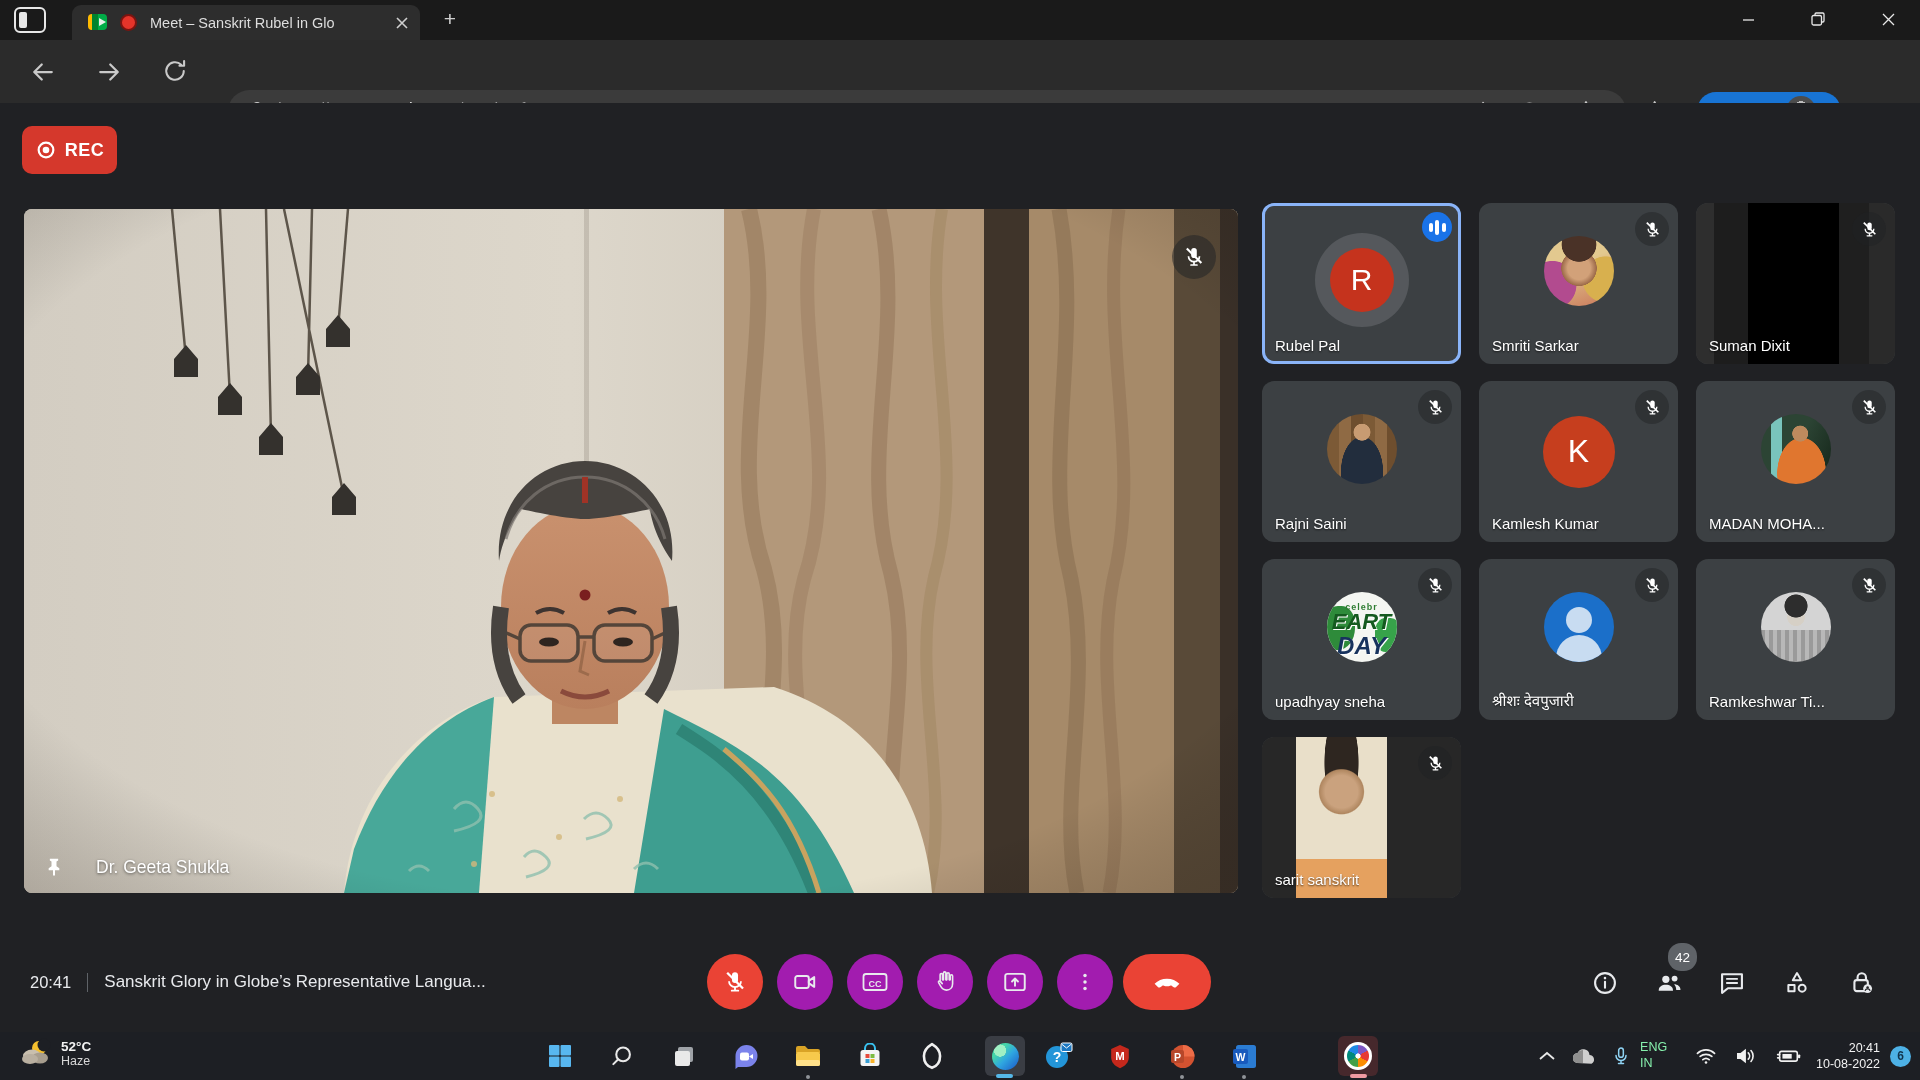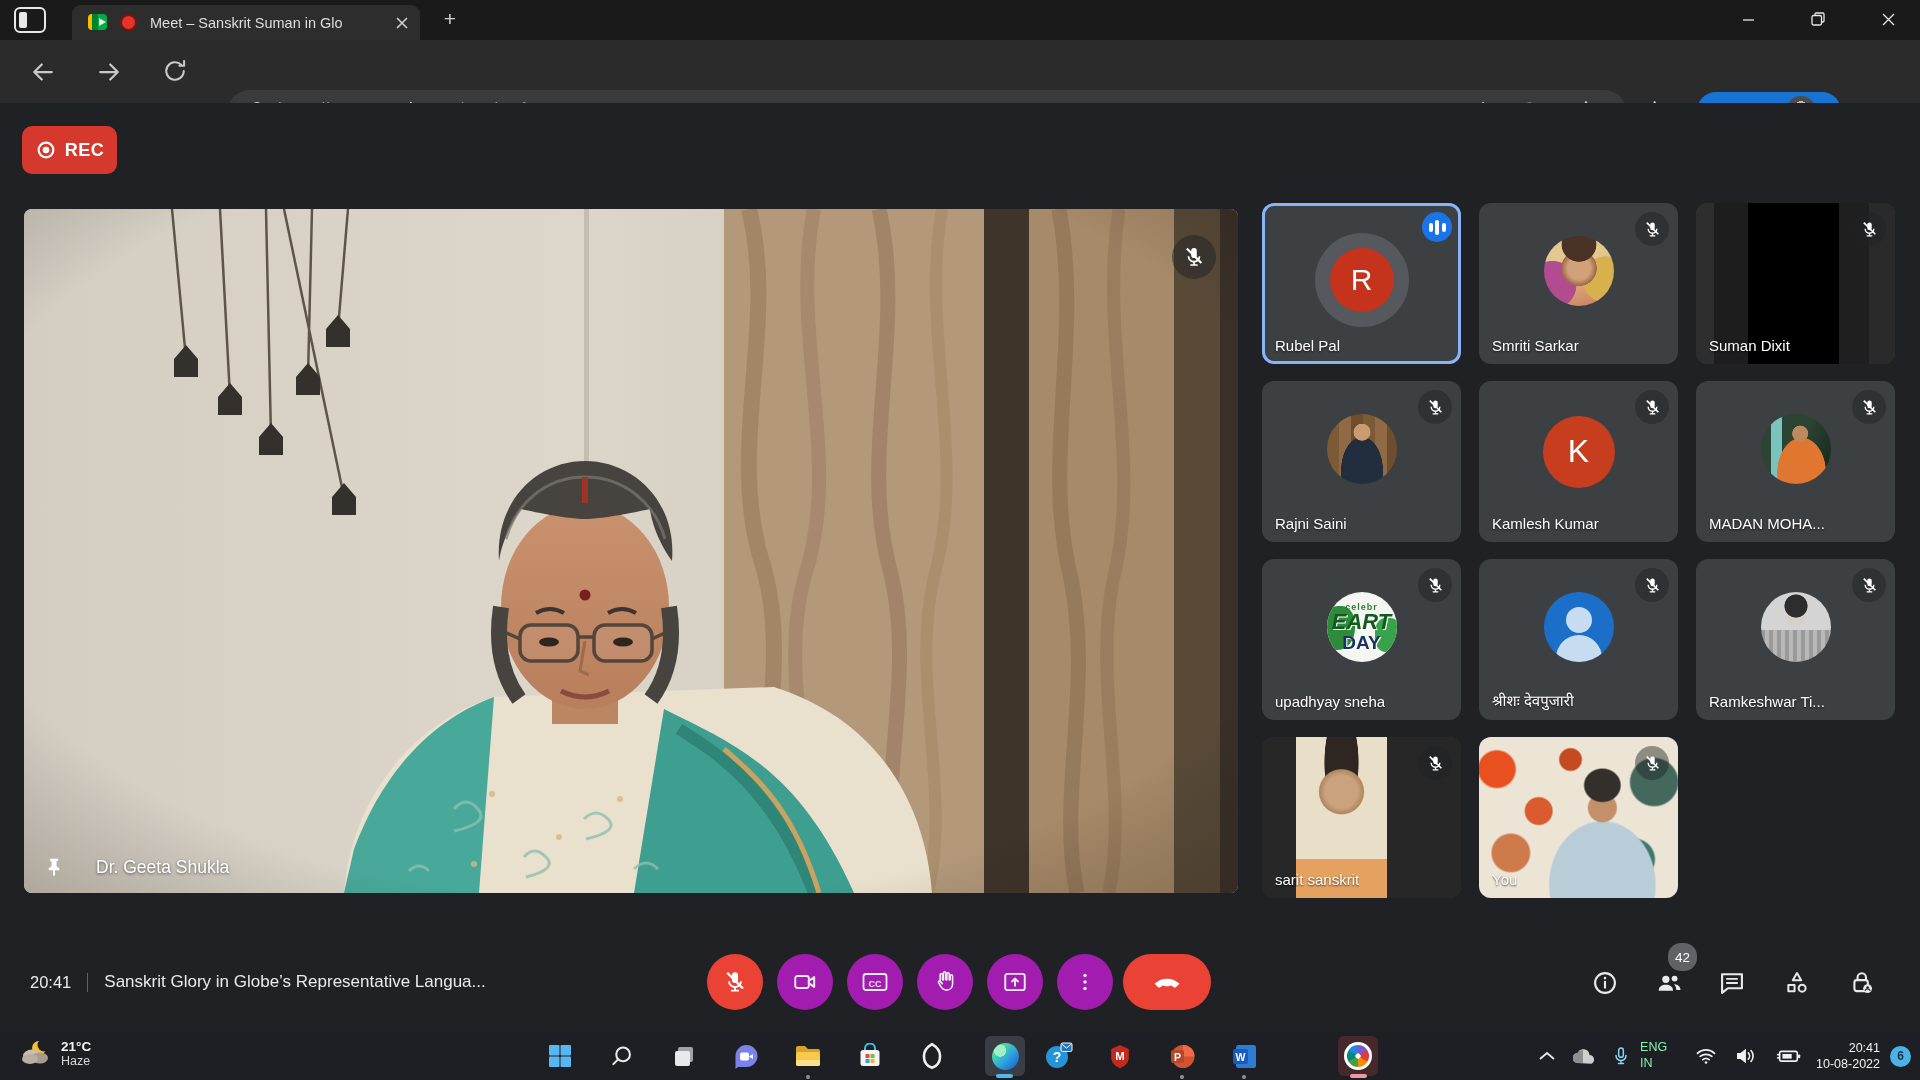--- a/index.html
+++ b/index.html
@@ -72,21 +72,21 @@
     radial-gradient(circle at 56% 28%, #bd8a5e 0 12%, transparent 13%),
     radial-gradient(ellipse at 58% 85%, #e0762f 0 42%, transparent 43%),
     linear-gradient(90deg, transparent 0 14%, #79c4bc 14% 30%, transparent 30%),
     linear-gradient(115deg,#2c4434 0 50%, #142519 100%); }
   .pa-earth { background:#f4f6f2; }
   .pa-earth .e1 { position:absolute; left:-6px; top:14px; width:34px; height:44px; background:#2e8b3a; border-radius:50% 40% 50% 40%; }
   .pa-earth .e2 { position:absolute; right:-4px; top:26px; width:26px; height:34px; background:#37a34a; border-radius:40%; }
   .pa-earth .etxt { position:absolute; width:100%; text-align:center; font-weight:bold; }
   .pa-earth .t0 { top:10px; font-size:9px; color:#2e7d32; letter-spacing:1px; }
   .pa-earth .t1 { top:17px; font-size:22px; color:#145a1f; text-shadow:1px 1px 0 #fff; font-style:italic; }
-  .pa-earth .t2 { top:40px; font-size:19px; color:#17335e; text-shadow:1px 1px 0 #fff; }
+  .pa-earth .t2 { top:40px; font-size:24px; color:#17335e; text-shadow:1px 1px 0 #fff; font-style:italic; }
   .pa-default { background:#1b6fc9; }
   .pa-default::before { content:""; position:absolute; left:50%; top:22%; transform:translateX(-50%); width:26px; height:26px; border-radius:50%; background:#c8dcf1; }
   .pa-default::after { content:""; position:absolute; left:50%; top:62%; transform:translateX(-50%); width:46px; height:34px; border-radius:23px 23px 0 0; background:#c8dcf1; }
   .pa-ram { background:
     radial-gradient(circle at 50% 20%, #2d2d2d 0 17%, transparent 18%),
     radial-gradient(circle at 50% 36%, #d6d0c6 0 15%, transparent 16%),
     repeating-linear-gradient(90deg,#9a9a9a 0 4px,#b8b8b8 4px 8px) ,
     linear-gradient(180deg,#d4d4d4 0 55%, #a8a8a8 100%); background-size:100% 100%,100% 100%,100% 45%,100% 100%; background-position:0 0,0 0,0 100%,0 0; background-repeat:no-repeat; }
 
   .art { position:absolute; inset:0; }
@@ -150,21 +150,21 @@
 </head>
 <body>
 
 <div class="stage">
 
   <div class="tabstrip">
     <div class="ws-icon"></div>
     <div class="tab">
       <div class="tab-favicon"></div>
       <div class="tab-recdot"></div>
-      <div class="tab-title">Meet – Sanskrit Suman in Glo</div>
+      <div class="tab-title">Meet – Sanskrit Rubel in Glo</div>
       <div class="tab-close">
         <svg width="16" height="16" viewBox="0 0 16 16">
             <path d="M3 3l10 10M13 3L3 13" stroke="#cfcfcf" stroke-width="1.6"></path>
           </svg>
       </div>
     </div>
     <div class="newtab">+</div>
     <div class="win-btn" style="left:1725px">
       <svg width="15" height="15" viewBox="0 0 15 15">
           <path d="M2 8h11" stroke="#e8e8e8" stroke-width="1.3"></path>
@@ -477,32 +477,20 @@
           <div class="tname">sarit sanskrit</div>
           <div class="mic-chip">
             <svg width="19" height="19" viewBox="0 0 24 24">
               <rect x="9.2" y="3" width="5.6" height="10" rx="2.8" fill="#fff"></rect>
               <path d="M6.5 11.2a5.5 5.5 0 0 0 11 0" stroke="#fff" stroke-width="1.7" fill="none"></path>
               <path d="M12 16.9V20M9 20h6" stroke="#fff" stroke-width="1.7" stroke-linecap="round"></path>
               <path d="M4.8 3.4L19.4 18" stroke="#fff" stroke-width="2.1"></path>
             </svg>
           </div>
         </div>
-        <div class="tile">
-          <div class="art art-you"></div>
-          <div class="tname">You</div>
-          <div class="mic-chip">
-            <svg width="19" height="19" viewBox="0 0 24 24">
-              <rect x="9.2" y="3" width="5.6" height="10" rx="2.8" fill="#fff"></rect>
-              <path d="M6.5 11.2a5.5 5.5 0 0 0 11 0" stroke="#fff" stroke-width="1.7" fill="none"></path>
-              <path d="M12 16.9V20M9 20h6" stroke="#fff" stroke-width="1.7" stroke-linecap="round"></path>
-              <path d="M4.8 3.4L19.4 18" stroke="#fff" stroke-width="2.1"></path>
-            </svg>
-          </div>
-        </div>
       </div>
 
     <div class="meet-bar">
       <div class="mb-left">
         <span class="mb-time">20:41</span>
         <span class="mb-div"></span>
         <span class="mb-title">Sanskrit Glory in Globe’s Representative Langua...</span>
       </div>
 
       <div class="ctl red" style="left:707px">
@@ -595,21 +583,21 @@
   <div class="taskbar">
     <div class="weather">
       <svg width="34" height="34" viewBox="0 0 34 34">
         <circle cx="21" cy="12" r="7" fill="#f5c02e"></circle>
           <circle cx="26" cy="9" r="6.5" fill="#1d1f24"></circle>
         <ellipse cx="14" cy="20" rx="9" ry="6.5" fill="#c9bfae"></ellipse>
           <ellipse cx="22" cy="22" rx="8" ry="5.5" fill="#a79d8e"></ellipse>
           <ellipse cx="12" cy="23" rx="8" ry="5" fill="#b9afa0"></ellipse>
       </svg>
       <div>
-        <div class="wtxt1">21°C</div>
+        <div class="wtxt1">52°C</div>
         <div class="wtxt2">Haze</div>
       </div>
     </div>
 
     <div class="tb-bg" style="left:985px;background:#3a3d44"></div>
     <div class="tb-bg" style="left:1338px;background:#46282c"></div>
 
     <div class="tb-ic" style="left:542px">
       <svg width="26" height="26" viewBox="0 0 26 26">
           <g fill="#58b7f0">

